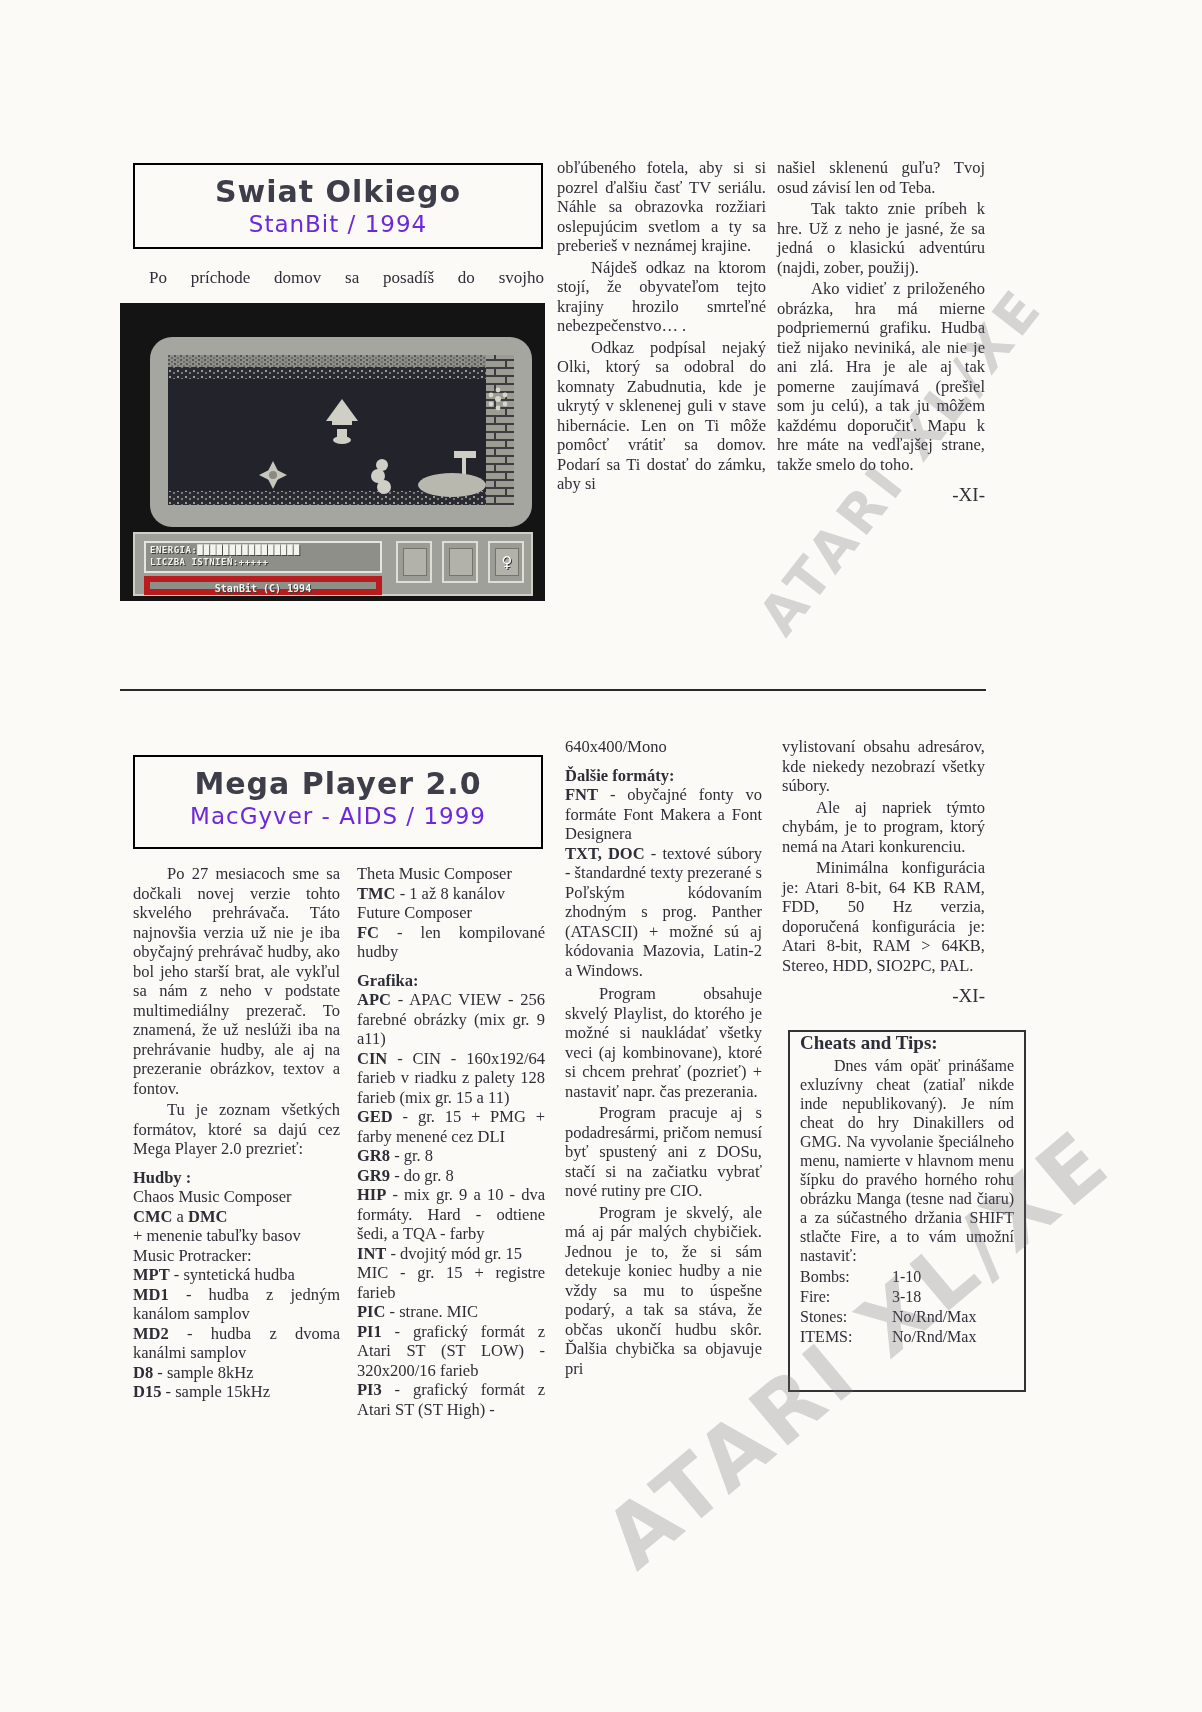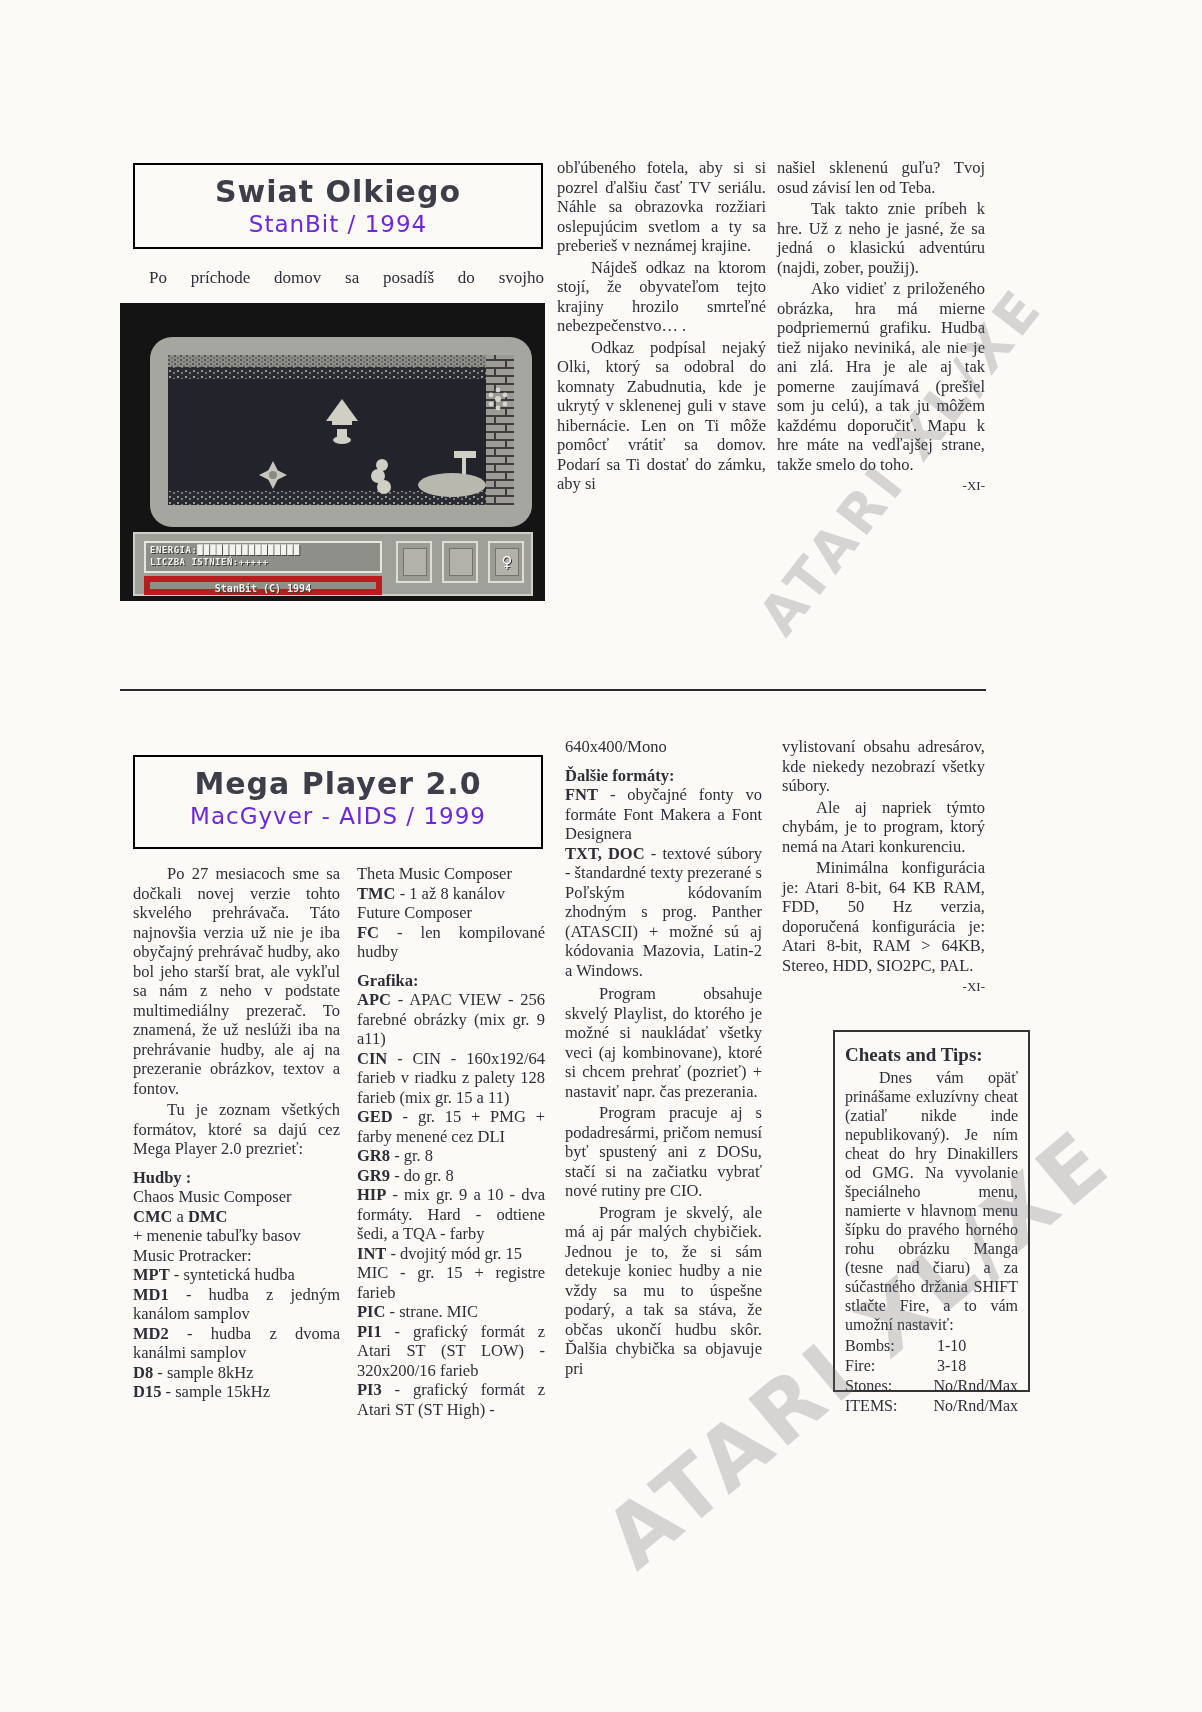--- a/index.html
+++ b/index.html
@@ -35,26 +35,26 @@
   #a2-col1{left:133px;top:864px;width:207px;}
   #a2-col2{left:357px;top:864px;width:188px;}
   #a2-col3{left:565px;top:737px;width:197px;}
   #a2-col4{left:782px;top:737px;width:203px;}
   .para{margin:0 0 2px 0;font-size:16.5px;line-height:19.5px;text-align:justify;}
   .para.indent{text-indent:34px;}
   .blockhead{margin:9px 0 0 0;font-size:16.5px;line-height:19.5px;font-weight:bold;}
   .fmtlines{margin:0 0 4px 0;}
   .fmtline{font-size:16.5px;line-height:19.5px;text-align:justify;}
   .fmtline .b{font-weight:bold;}
-  .byline{margin:2px 0 0 0;font-size:13px;line-height:19.5px;text-align:right;}
+  .byline{margin:11px 0 0 0;font-size:19px;line-height:19.5px;text-align:right;}
   #divider{position:absolute;left:120px;top:689px;width:866px;height:2px;background:#2a2a2a;}
   
   #cheats-box{
-    position:absolute;left:833px;top:1030px;width:197px;height:362px;
-    border:2px solid #333;box-sizing:border-box;padding:12px 10px 0 10px;
+    position:absolute;left:788px;top:1030px;width:238px;height:362px;
+    border:2px solid #333;box-sizing:border-box;padding:0 10px 0 10px;
   }
   .cheats-title{font-size:19px;font-weight:bold;margin-bottom:2px;}
   #cheats-body{font-size:16px;line-height:19px;}
   .cheat-row{display:flex;font-size:16px;line-height:20px;}
   .cheat-label{width:92px;font-weight:normal;}
   
   #shot{position:absolute;left:120px;top:303px;width:425px;height:298px;background:#141414;}
   #shot svg{position:absolute;left:0;top:0;}
   .status-el{position:absolute;box-sizing:border-box;
     font-family:"DejaVu Sans Mono",monospace;font-weight:bold;color:#f4f4ee;

